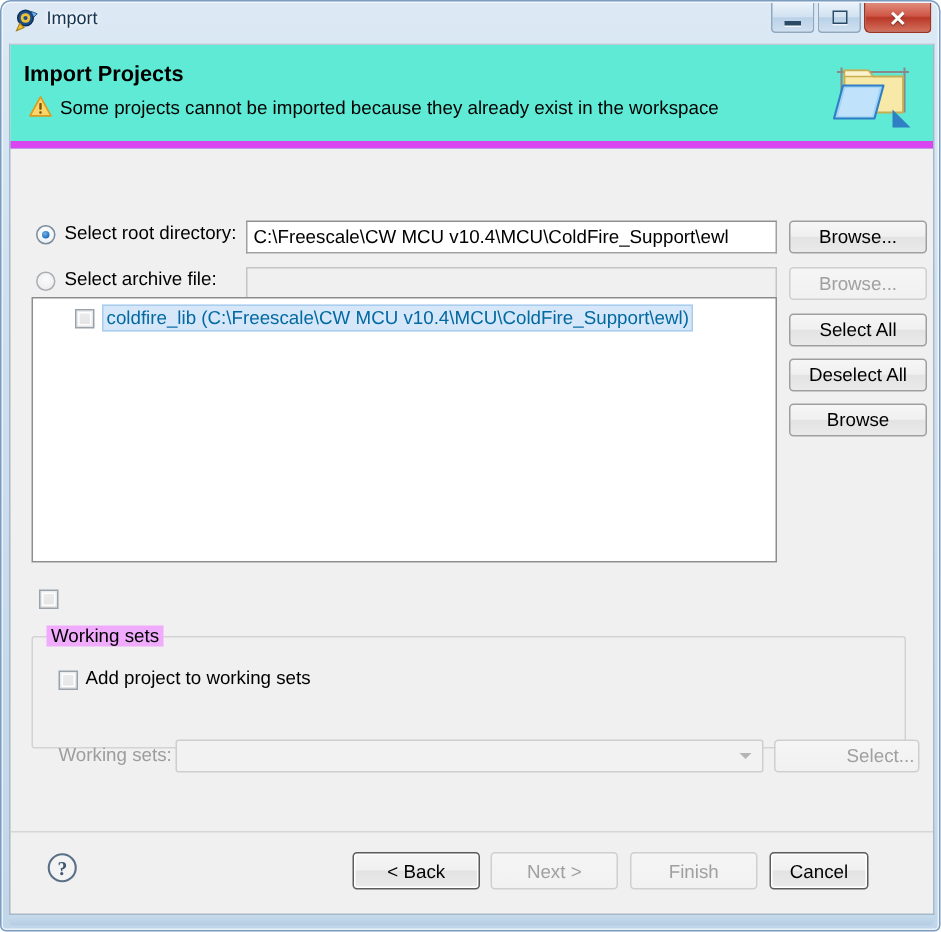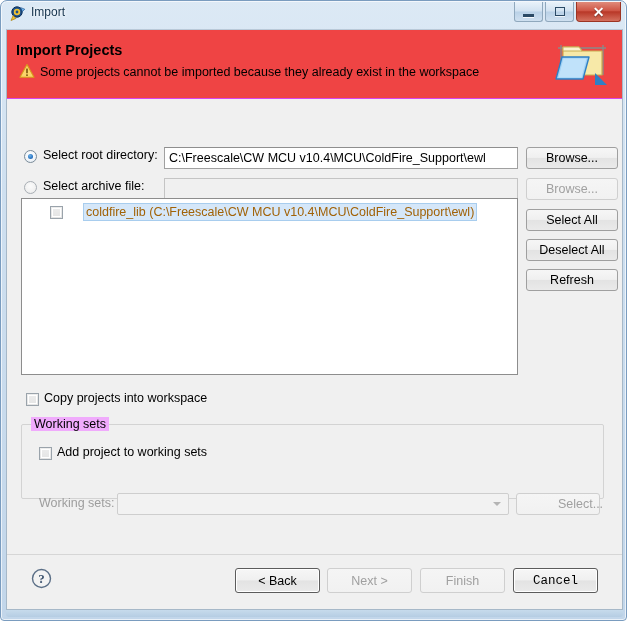--- a/index.html
+++ b/index.html
@@ -99,22 +99,22 @@
     background: #f0f0f0;
     border: 1px solid #a6b8c8;
     border-top: 1px solid #b9c9d8;
   }
 
   
   #header-banner {
     position: absolute;
     left: 0; top: 0;
     width: 615px; height: 69px;
-    background: #ef4444;
-    border-bottom: 1px solid #d946ef;
+    background: #5eead4;
+    border-bottom: 5px solid #d946ef;
     box-sizing: border-box;
   }
   #header-title {
     position: absolute;
     left: 9px; top: 12px;
     font-size: 14.5px;
     font-weight: bold;
     color: #000000;
   }
   #header-warning-icon {
@@ -255,23 +255,23 @@
     flex: 0 0 auto;
   }
   .list-check::after {
     content: "";
     position: absolute;
     left: 1px; top: 1px; right: 1px; bottom: 1px;
     border: 1px solid #ffffff;
     box-sizing: border-box;
   }
   .list-label {
-    margin-left: 20px;
-    font-size: 12.5px;
-    color: #a16207;
+    margin-left: 5px;
+    font-size: 12.5px;
+    color: #0369a1;
     background: #d5e7f9;
     border: 1px solid #a8cdee;
     padding: 0 2px;
     line-height: 16px;
     white-space: nowrap;
   }
 
   
   #working-sets-group {
     position: absolute;
@@ -411,51 +411,50 @@
 
     <div id="projects-list">
       <div class="list-row">
         <span class="list-check"></span>
         <span class="list-label">coldfire_lib (C:\Freescale\CW MCU v10.4\MCU\ColdFire_Support\ewl)</span>
       </div>
     </div>
 
     <div class="btn" style="left:519px; top:179px; width:92px; height:22px;">Select All</div>
     <div class="btn" style="left:519px; top:209px; width:92px; height:22px;">Deselect All</div>
-    <div class="btn" style="left:519px; top:239px; width:92px; height:22px;">Refresh</div>
+    <div class="btn" style="left:519px; top:239px; width:92px; height:22px;">Browse</div>
 
     <div class="checkbox inner" style="left:19px; top:363px;"></div>
-    <div class="lbl" style="left:37px; top:361px;">Copy projects into workspace</div>
 
     <div id="working-sets-group">
       <span id="working-sets-legend">Working sets</span>
     </div>
 
     <div class="checkbox inner" style="left:32px; top:417px;"></div>
     <div class="lbl" style="left:50px; top:415px;">Add project to working sets</div>
 
     <div class="lbl disabled" style="left:32px; top:466px;">Working sets:</div>
 
     <div id="working-sets-combo">
       <span style="position:absolute; left:5px; top:3px; font-size:12.5px; color:#9d9d9d;"></span>
       <span id="working-sets-combo-arrow"></span>
     </div>
 
-    <div class="btn disabled" style="left:509px; top:463px; width:84px; height:22px;padding-left:45px;">Select...</div>
+    <div class="btn disabled" style="left:509px; top:463px; width:97px; height:22px;padding-left:45px;">Select...</div>
 
     <div id="footer-separator"></div>
 
     <span id="help-icon">
       <svg width="21" height="21" viewBox="0 0 21 21">
         <circle cx="10.5" cy="10.5" r="9" fill="#f3f3f3" stroke="#5b6f87" stroke-width="1.4"></circle>
         <text x="10.5" y="15" font-family="Liberation Serif, serif" font-size="13" fill="#3f5570" text-anchor="middle" font-weight="bold">?</text>
       </svg>
     </span>
 
     <div class="btn default-btn" style="left:228px; top:538px; width:85px; height:25px;">&lt; Back</div>
     <div class="btn disabled" style="left:413px; top:538px; width:85px; height:25px;">Finish</div>
     <div class="btn disabled" style="left:320px; top:538px; width:85px; height:25px;">Next &gt;</div>
-    <div class="btn default-btn" style="left:506px; top:538px; width:85px; height:25px;font-family:Liberation Mono, monospace;">Cancel</div>
+    <div class="btn default-btn" style="left:506px; top:538px; width:66px; height:25px;">Cancel</div>
 
   </div>
 
   <div id="frame-bottom-shade"></div>
 </div>
 
 </body></html>

